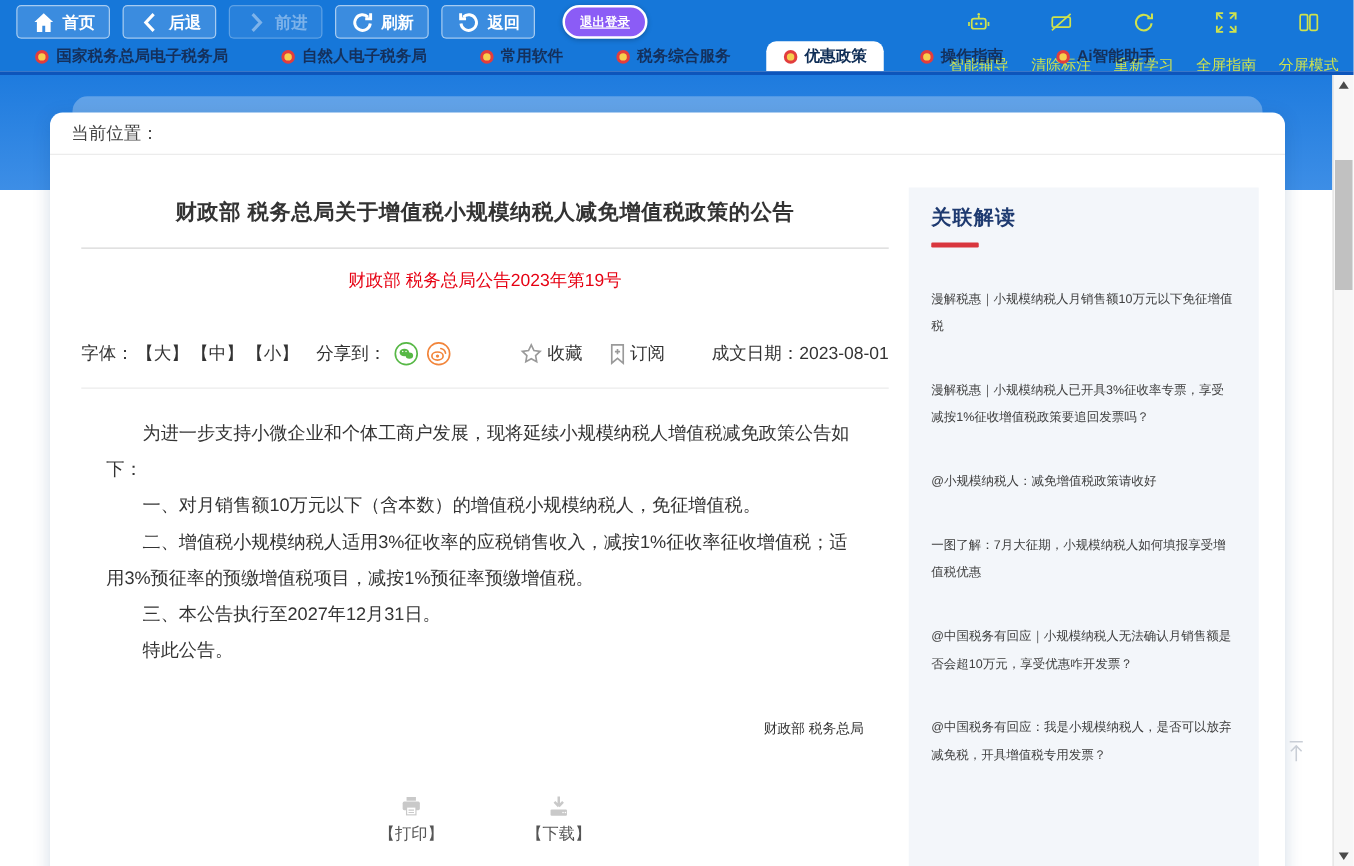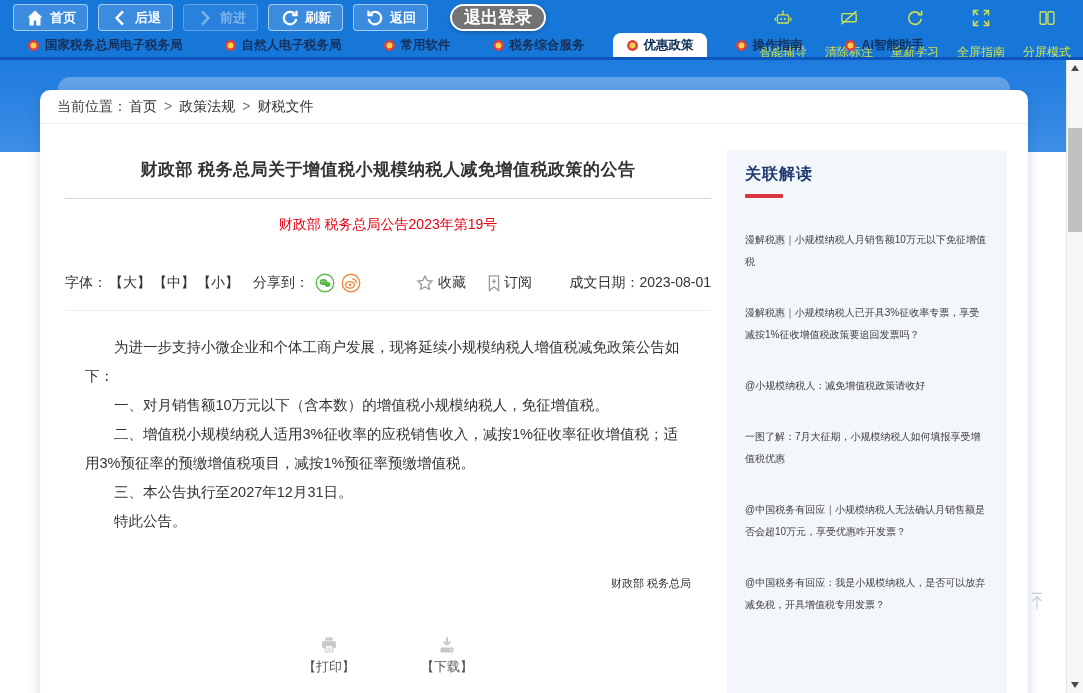--- a/index.html
+++ b/index.html
@@ -10,23 +10,23 @@
   }
   
   .header{position:absolute;top:0;left:0;width:1083px;height:57px;background:#1677d9;}
   .header-line{position:absolute;top:57px;left:0;width:1083px;height:3px;background:#0d55bb;}
   .nav{position:absolute;top:4px;left:13px;display:flex;gap:10px;align-items:center;height:27px;}
   .nav-btn{display:flex;align-items:center;gap:5px;height:25px;padding:0 11px;
     background:rgba(255,255,255,.16);border:1px solid rgba(255,255,255,.55);
     border-radius:4px;color:#fff;font-size:13px;font-weight:bold;cursor:pointer;white-space:nowrap;}
   .nav-btn svg{width:13px;height:13px;display:block;}
   .nav-btn.disabled{background:rgba(255,255,255,.08);border-color:rgba(255,255,255,.25);color:rgba(255,255,255,.4);}
-  .logout{margin-left:12px;height:23px;padding:0 12px;background:#737373;border:2px solid #fff;
-    border-radius:15px;color:#fff;font-weight:bold;font-size:17px;display:flex;align-items:center;
-    cursor:pointer;box-shadow:0 1px 4px rgba(0,0,0,.25);white-space:nowrap;}
+  .logout{margin-left:12px;height:23px;padding:0 12px;background:#8b5cf6;border:2px solid #fff;
+    border-radius:15px;color:#fff;font-weight:bold;font-size:10px;display:flex;align-items:center;
+    cursor:pointer;box-shadow:0 1px 4px rgba(0,0,0,.25);white-space:nowrap;text-decoration:underline;}
   .tools{position:absolute;top:8px;right:10px;display:flex;gap:14px;}
   .tool{display:flex;flex-direction:column;align-items:center;gap:16px;color:#cfe24d;
     font-size:12px;cursor:pointer;width:52px;white-space:nowrap;}
   .tool svg{width:25px;height:25px;display:block;}
   .tabs{position:absolute;left:14px;top:33px;display:flex;gap:15px;height:24px;align-items:flex-end;}
   .tab{display:flex;align-items:center;gap:5px;height:24px;padding:0 13px;font-size:12.5px;
     font-weight:bold;color:#14305c;cursor:pointer;border-radius:8px 8px 0 0;white-space:nowrap;}
   .tab.active{background:#fff;color:#0d2c55;}
   .tab svg{width:13px;height:13px;display:block;}
   
@@ -248,21 +248,20 @@
     </div>
 </div>
 <div class="header-line"></div>
 
 <div class="band"></div>
 <div class="ghost-card"></div>
 
 <div class="card">
   <div class="breadcrumb">
     <span>当前位置：</span>
-    <span id="crumb-items"><span style="margin-right: 0px;"></span><span class="crumb" style="margin-left: 2px;">首页</span><span class="crumb-sep">&gt;</span><span class="crumb">政策法规</span><span class="crumb-sep">&gt;</span><span class="crumb">财税文件</span></span>
   </div>
 
   <div class="cols">
     <div class="main">
       <h1 class="doc-title">财政部 税务总局关于增值税小规模纳税人减免增值税政策的公告</h1>
       <hr class="title-hr">
       <div class="doc-number">财政部 税务总局公告2023年第19号</div>
 
       <div class="doc-toolbar">
         <span>字体：</span>

